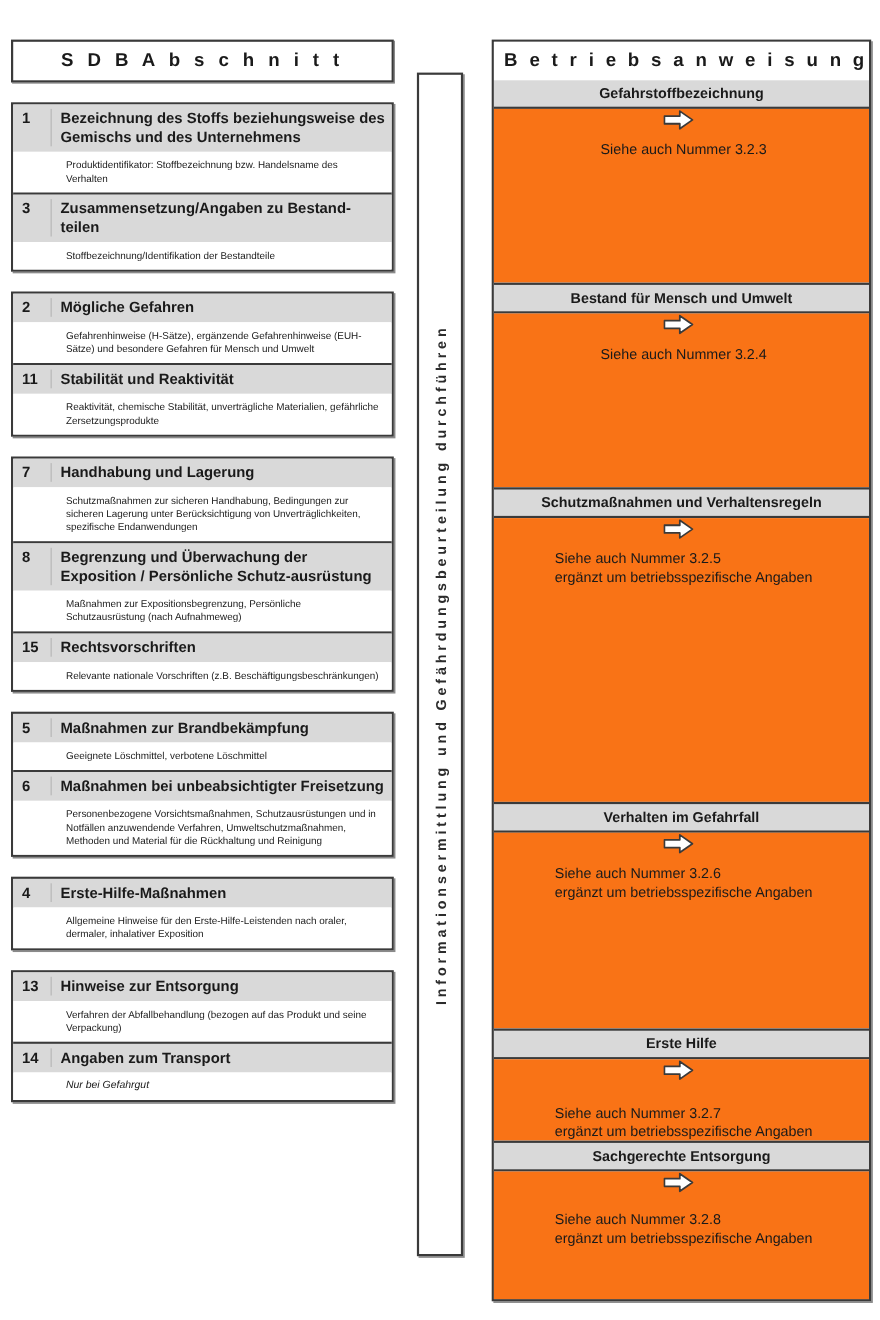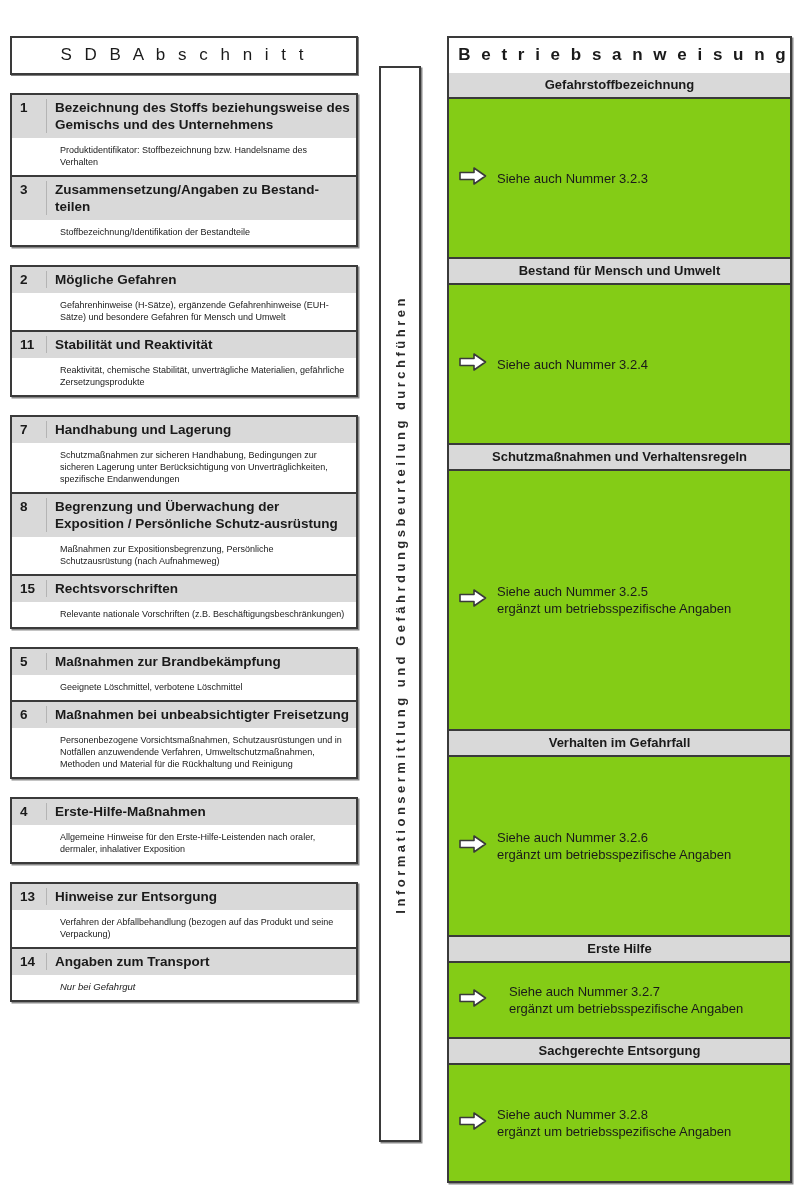--- a/index.html
+++ b/index.html
@@ -18,21 +18,21 @@
 
   
   .col {
     position: absolute;
     top: 0;
   }
   .title-box {
     border: 2px solid #3a3a3a;
     background: #ffffff;
     text-align: center;
-    font-weight: normal;
+    font-weight: bold;
     font-size: 17px;
     letter-spacing: 4px;
     padding: 7px 0 8px 0;
     box-shadow: 1px 1px 0 #7d7d7d;
   }
 
   
   #left-column { left: 10px; width: 348px; }
 
   .sdb-block {
@@ -112,22 +112,23 @@
     border-bottom: 2px solid #3a3a3a;
     text-align: center;
     font-weight: bold;
     font-size: 13px;
     padding: 4px 0 5px 0;
   }
   .ba-sec-head.with-top { border-top: 2px solid #3a3a3a; }
   .ba-sec-body {
     display: flex;
     align-items: center;
-    padding-left: 10px;
-    background: #84cc16;
+    padding-left: 4px;
+    background: #f97316;
+    flex-direction: column;
   }
   .arrow-icon {
     flex: 0 0 28px;
     margin-right: 10px;
     display: block;
   }
   .ba-text {
     font-size: 13px;
     line-height: 17px;
     font-weight: normal;
@@ -278,21 +279,21 @@
           <div class="ba-text"><span>Siehe auch Nummer 3.2.6</span><span class="l2">ergänzt um betriebsspezifische Angaben</span></div>
         </div>
         <div class="ba-sec-head with-top">Erste Hilfe</div>
         <div class="ba-sec-body" style="height: 74px; gap: 12px;">
           <span class="arrow-icon"><svg width="28" height="20" viewBox="0 0 28 20">
               <path d="M1 6.5 L15 6.5 L15 2 L26.5 10 L15 18 L15 13.5 L1 13.5 Z" fill="#ffffff" stroke="#3a3a3a" stroke-width="1.6" stroke-linejoin="round"></path>
             </svg></span>
           <div class="ba-text"><span>Siehe auch Nummer 3.2.7</span><span class="l2">ergänzt um betriebsspezifische Angaben</span></div>
         </div>
         <div class="ba-sec-head with-top">Sachgerechte Entsorgung</div>
-        <div class="ba-sec-body" style="height: 116px;">
+        <div class="ba-sec-body" style="height: 116px; gap: 7px;">
           <span class="arrow-icon"><svg width="28" height="20" viewBox="0 0 28 20">
               <path d="M1 6.5 L15 6.5 L15 2 L26.5 10 L15 18 L15 13.5 L1 13.5 Z" fill="#ffffff" stroke="#3a3a3a" stroke-width="1.6" stroke-linejoin="round"></path>
             </svg></span>
           <div class="ba-text"><span>Siehe auch Nummer 3.2.8</span><span class="l2">ergänzt um betriebsspezifische Angaben</span></div>
         </div>
       </div>
   </div>
 </div>
 
 </body></html>

